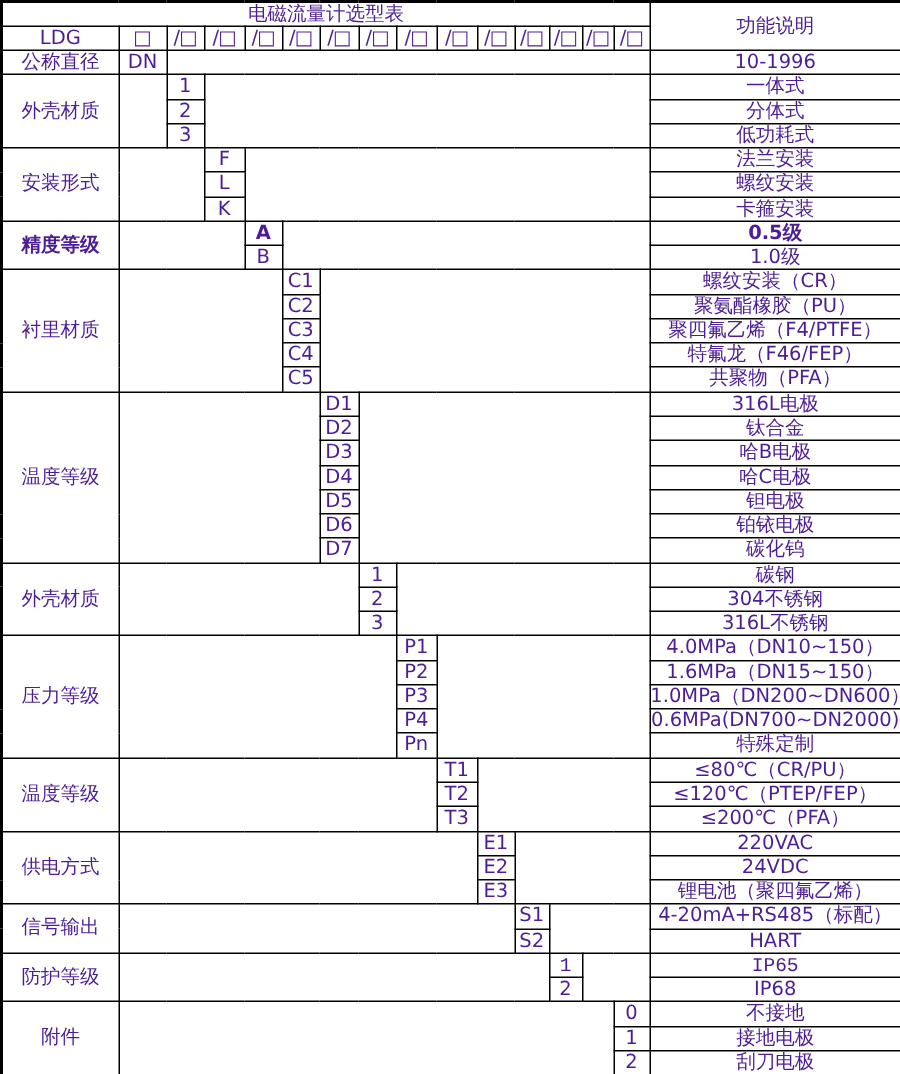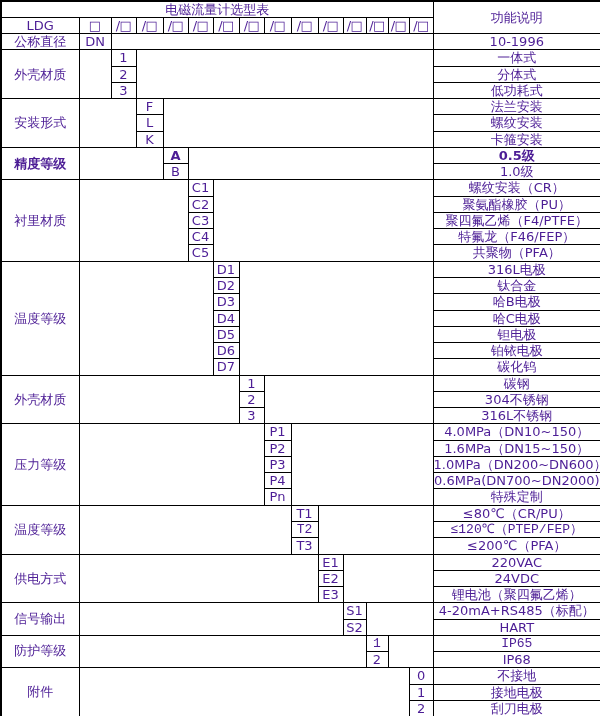--- a/index.html
+++ b/index.html
@@ -213,21 +213,21 @@
           <td class="code">Pn</td>
           <td class="val">特殊定制</td>
         </tr>
         <tr style="height: 16.27px;">
           <td rowspan="3" class="lbl">温度等级</td>
           <td colspan="8" rowspan="3"></td>
           <td class="code">T1</td>
           <td colspan="5" rowspan="3"></td>
           <td class="val">≤80℃（CR/PU）</td>
         </tr>
-        <tr style="height: 16.27px; font-family: Liberation Mono, monospace;">
+        <tr style="height: 16.27px;">
           <td class="code">T2</td>
           <td class="val">≤120℃（PTEP/FEP）</td>
         </tr>
         <tr style="height: 16.27px;">
           <td class="code">T3</td>
           <td class="val">≤200℃（PFA）</td>
         </tr>
         <tr style="height: 16.27px;">
           <td rowspan="3" class="lbl">供电方式</td>
           <td colspan="9" rowspan="3"></td>

